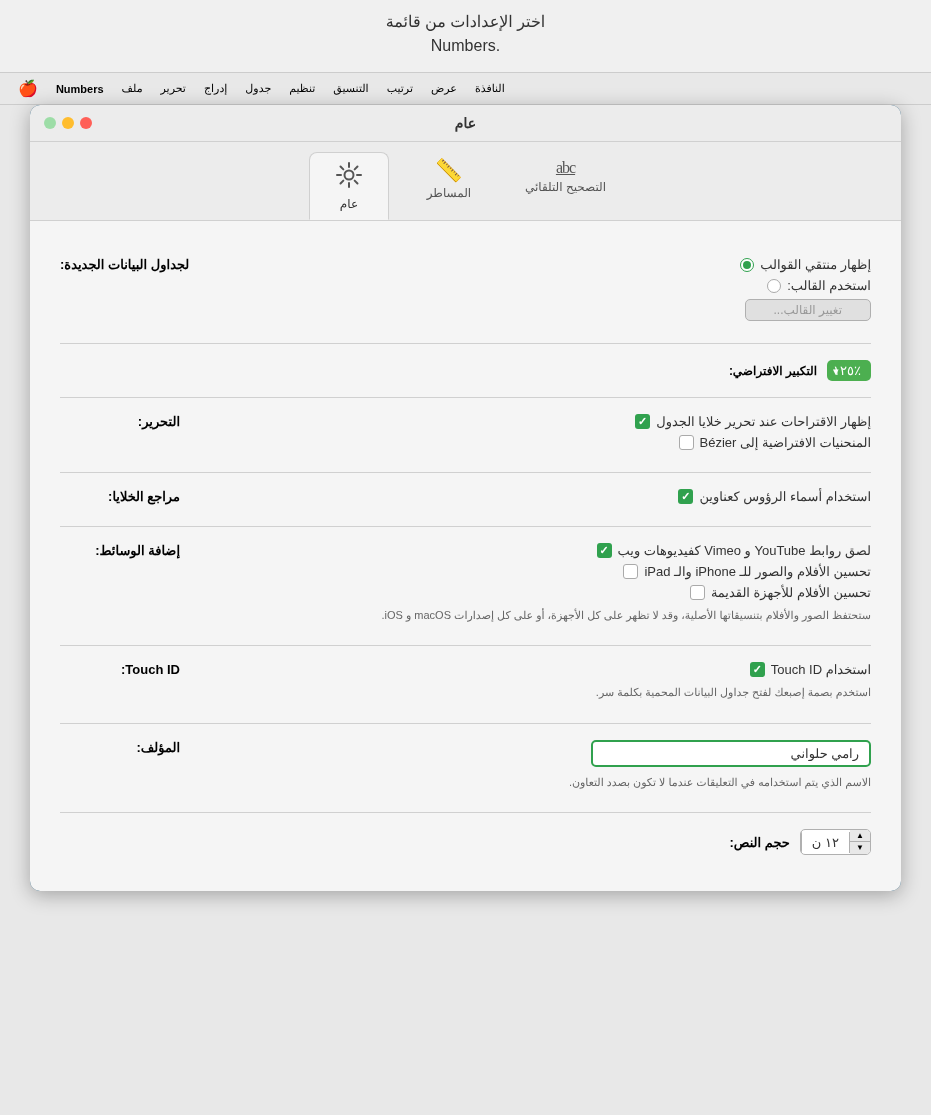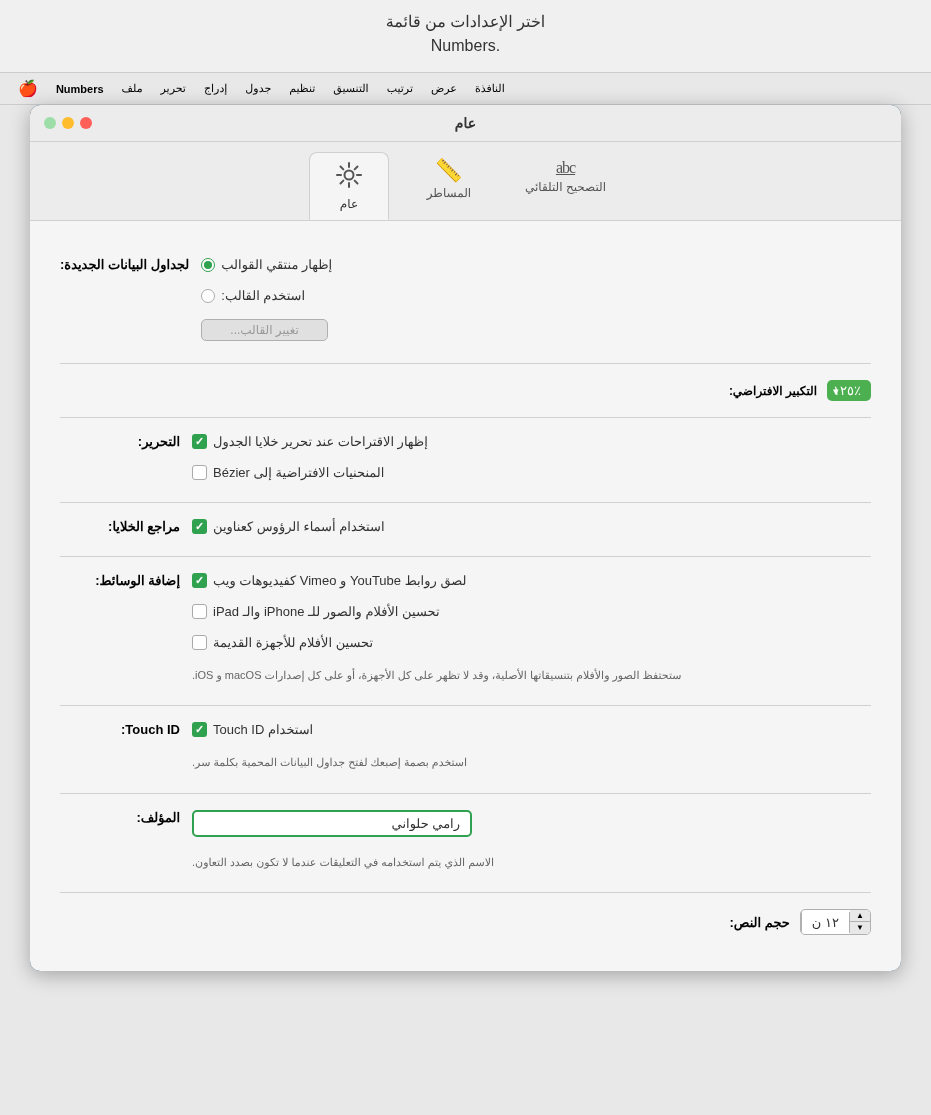--- a/index.html
+++ b/index.html
@@ -156,22 +156,22 @@
       white-space: nowrap;
       min-width: 120px;
       text-align: right;
       flex-shrink: 0;
     }
 
     .section-content {
       flex: 1;
       display: flex;
       flex-direction: column;
-      align-items: flex-end;
-      gap: 16px;
+      align-items: flex-start;
+      gap: 6px;
     }
 
     .radio-row, .checkbox-row {
       display: flex;
       align-items: center;
       gap: 6px;
       direction: rtl;
       font-size: 13px;
       color: #333;
     }

